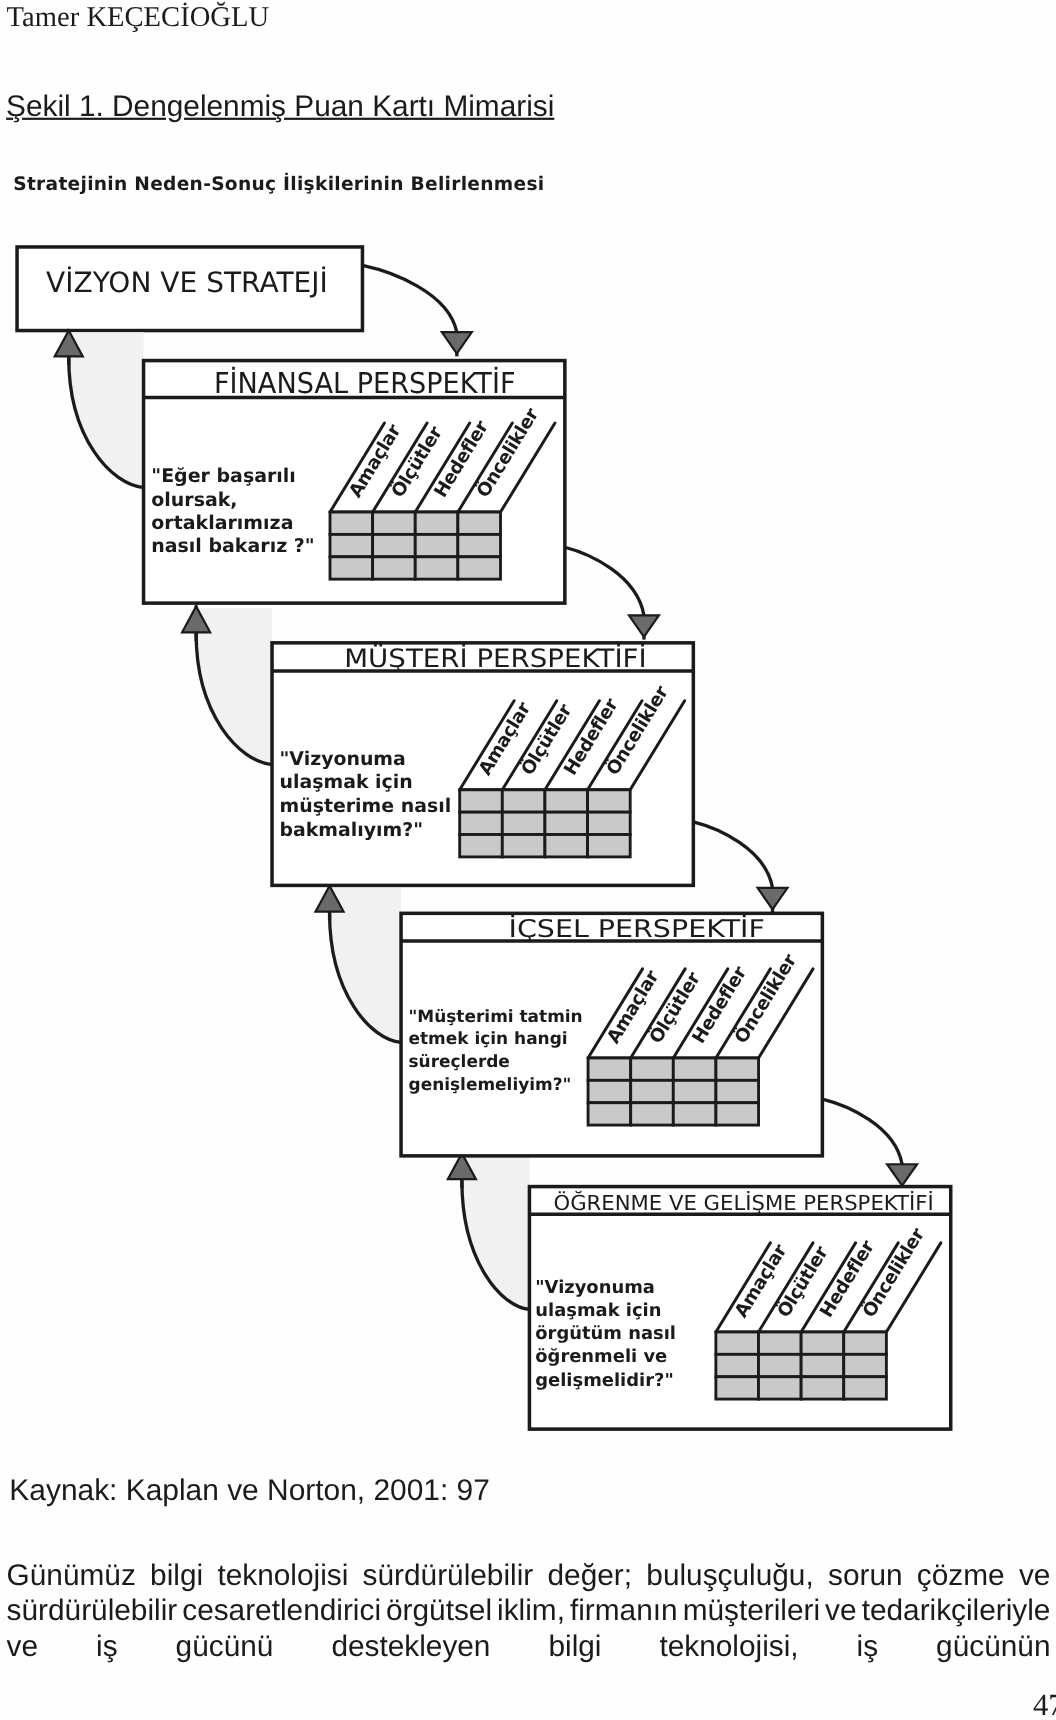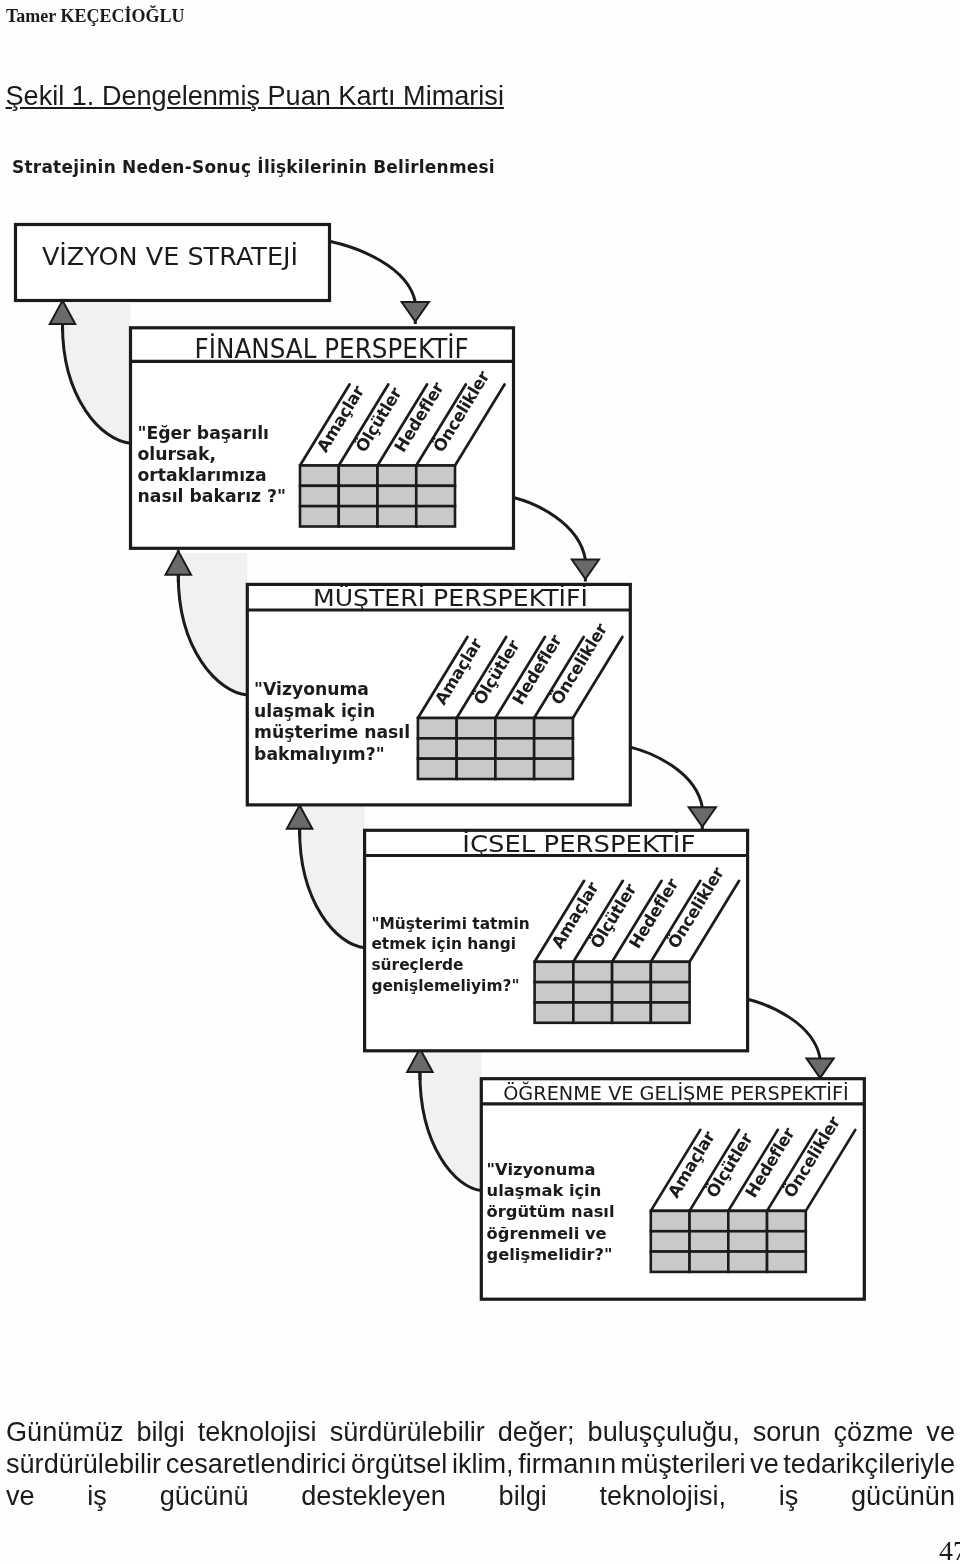--- a/index.html
+++ b/index.html
@@ -1,21 +1,21 @@
 <!DOCTYPE html>
 <html><head>
 <meta charset="utf-8">
 <title>Dengelenmis Puan Karti Mimarisi</title>
 <style>
   html,body{margin:0;padding:0;background:#fefefe;}
   body{width:960px;height:1564px;position:relative;overflow:hidden;
        font-family:"Liberation Sans",sans-serif;color:#1b1b1b;}
   #page{position:absolute;left:0;top:0;width:960px;height:1564px;}
   .hdr{position:absolute;left:6px;top:4.5px;font-family:"Liberation Serif",serif;
-       font-weight:bold;font-size:18px;line-height:22px;}
+       font-weight:normal;font-size:26px;line-height:22px;}
   .figtitle{position:absolute;left:5.5px;top:80px;font-size:27.1px;line-height:32px;text-decoration:underline;}
   #diag{position:absolute;left:0;top:0;}
   .src{position:absolute;left:8.5px;top:1339px;font-size:27.2px;line-height:32px;}
   .para{position:absolute;left:6px;top:1416px;width:949px;font-size:27.1px;
         line-height:32px;}
   .para .ln{display:flex;justify-content:space-between;width:100%;height:32px;
             white-space:pre;}
   .para .ln > span{display:inline-block;}
   .pgno{position:absolute;left:0;top:1537px;width:960px;text-align:right;
         font-family:"Liberation Serif",serif;font-size:28px;line-height:28px;margin-left:21px;}
@@ -197,19 +197,20 @@
         <rect x="650.8" y="1251.5666666666668" width="38.75" height="20.333333333333332" fill="#c9c9c9" stroke="#1b1b1b" stroke-width="2.6"></rect>
         <rect x="689.55" y="1251.5666666666668" width="38.75" height="20.333333333333332" fill="#c9c9c9" stroke="#1b1b1b" stroke-width="2.6"></rect>
         <rect x="728.3" y="1251.5666666666668" width="38.75" height="20.333333333333332" fill="#c9c9c9" stroke="#1b1b1b" stroke-width="2.6"></rect>
         <rect x="767.05" y="1251.5666666666668" width="38.75" height="20.333333333333332" fill="#c9c9c9" stroke="#1b1b1b" stroke-width="2.6"></rect>
         <text x="676.9" y="1198.9" font-size="16.6" font-weight="bold" font-family="&quot;DejaVu Sans&quot;, sans-serif" fill="#1b1b1b" letter-spacing="-0.35" transform="rotate(-58.57 676.9 1198.9)">Amaçlar</text>
         <text x="715.6" y="1198.9" font-size="16.6" font-weight="bold" font-family="&quot;DejaVu Sans&quot;, sans-serif" fill="#1b1b1b" letter-spacing="-0.35" transform="rotate(-58.57 715.6 1198.9)">Ölçütler</text>
         <text x="754.4" y="1198.9" font-size="16.6" font-weight="bold" font-family="&quot;DejaVu Sans&quot;, sans-serif" fill="#1b1b1b" letter-spacing="-0.35" transform="rotate(-58.57 754.4 1198.9)">Hedefler</text>
         <text x="793.1" y="1198.9" font-size="16.6" font-weight="bold" font-family="&quot;DejaVu Sans&quot;, sans-serif" fill="#1b1b1b" letter-spacing="-0.35" transform="rotate(-58.57 793.1 1198.9)">Öncelikler</text>
       </g>
     </svg>
+  <div class="src">Kaynak: Kaplan ve Norton, 2001: 97</div>
   <div class="para" id="para">
       <div class="ln"><span>Günümüz</span><span>bilgi</span><span>teknolojisi</span><span>sürdürülebilir</span><span>değer;</span><span>buluşçuluğu,</span><span>sorun</span><span>çözme</span><span>ve</span></div>
       <div class="ln"><span>sürdürülebilir</span><span>cesaretlendirici</span><span>örgütsel</span><span>iklim,</span><span>firmanın</span><span>müşterileri</span><span>ve</span><span>tedarikçileriyle</span></div>
       <div class="ln"><span>ve</span><span>iş</span><span>gücünü</span><span>destekleyen</span><span>bilgi</span><span>teknolojisi,</span><span>iş</span><span>gücünün</span></div>
     </div>
   <div class="pgno">472</div>
 </div>
 
 </body></html>

